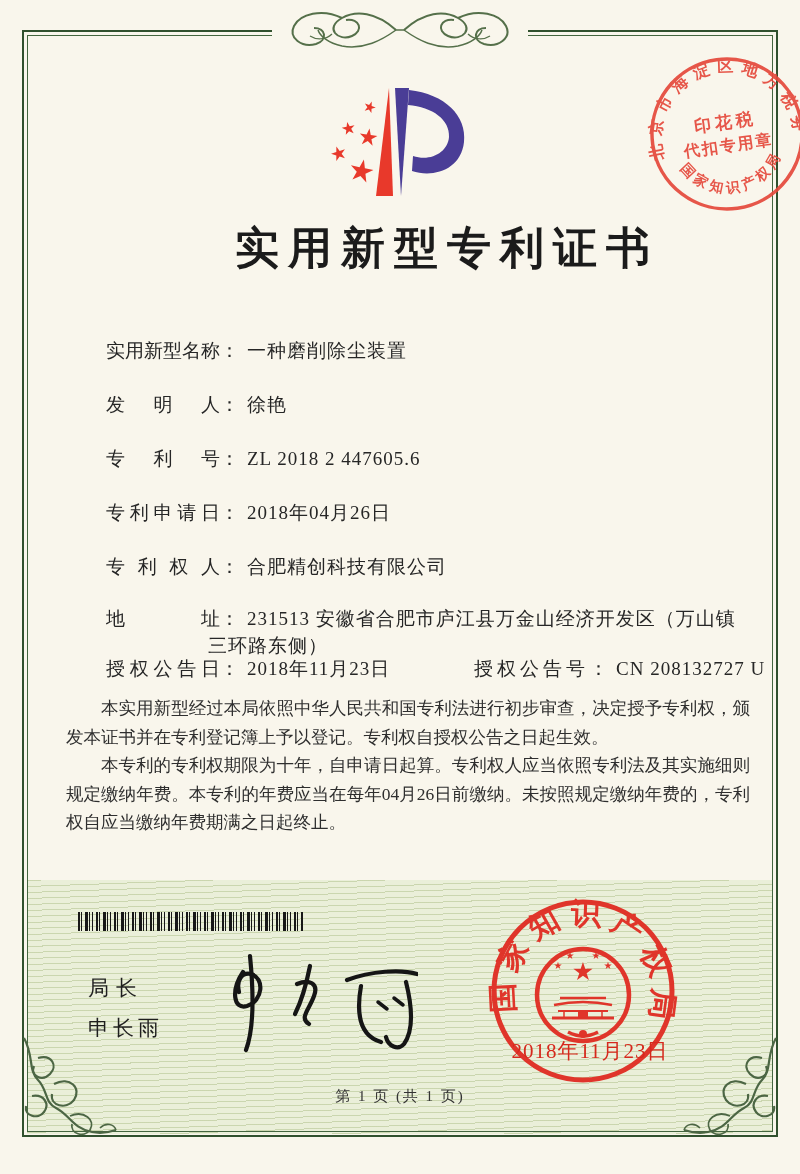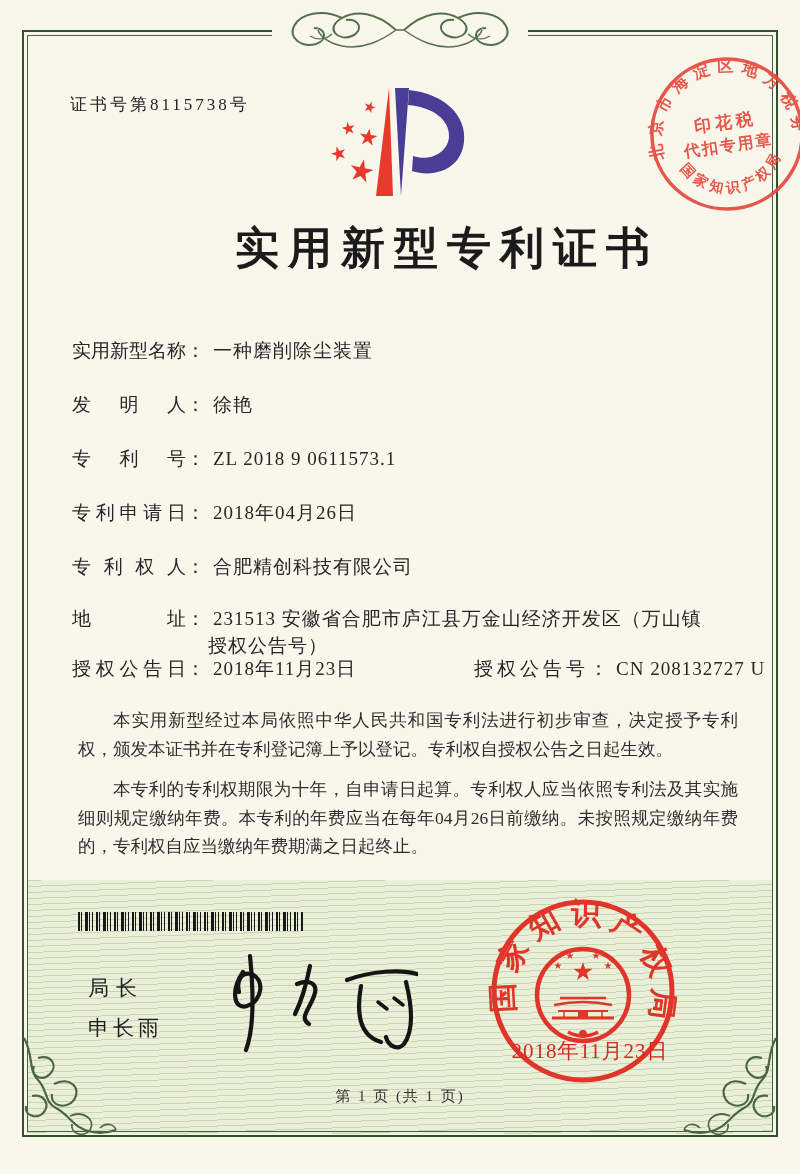--- a/index.html
+++ b/index.html
@@ -20,31 +20,31 @@
   
   .cert-no{position:absolute;left:70px;top:93px;font-size:17px;letter-spacing:3px;color:#232323;}
   .logo{position:absolute;left:327px;top:84px;width:150px;height:122px;}
   .lg-star{position:absolute;color:#e8392b;line-height:1;}
   .tax-stamp{position:absolute;left:645px;top:52px;width:164px;height:164px;transform:rotate(-8deg);opacity:.92;}
   .doc-title{position:absolute;left:0;top:219px;width:100%;text-align:center;
              font-size:44px;font-weight:bold;letter-spacing:9px;color:#1b1b1b;margin-left:47px;}
 
   
   .frow{position:absolute;left:72px;font-size:19px;color:#262626;white-space:nowrap;}
-  .flabel{display:inline-block;width:114px;text-align:justify;text-align-last:justify;vertical-align:top;}
+  .flabel{display:inline-block;width:114px;text-align:justify;text-align-last:justify;vertical-align:top;margin-left:34px;}
   .fcolon{display:inline-block;margin-right:8px;}
   .fvalue{letter-spacing:1px;}
   .addr2{position:absolute;left:208px;top:633px;font-size:19px;color:#262626;letter-spacing:1px;}
   .gazette{position:absolute;left:462px;top:656px;font-size:19px;color:#262626;white-space:nowrap;margin-left:12px;}
   .gazette .glabel{letter-spacing:4px;}
 
   
   .body-text{position:absolute;left:66px;top:694px;width:684px;font-size:17.5px;line-height:28.5px;
              color:#2e2e2e;text-align:justify;}
-  .body-text p{margin:12px;text-indent:2em;}
+  .body-text p{margin:0;text-indent:2em;}
 
   
   .barcode{position:absolute;left:78px;top:912px;width:225px;height:19px;
            background:repeating-linear-gradient(90deg,#181818 0 2px,rgba(0,0,0,0) 2px 3px,#181818 3px 4px,
             rgba(0,0,0,0) 4px 7px,#181818 7px 10px,rgba(0,0,0,0) 10px 11px,#181818 11px 12px,
             rgba(0,0,0,0) 12px 14px,#181818 14px 15px,rgba(0,0,0,0) 15px 18px);}
   .officer-title{position:absolute;left:88px;top:974px;font-size:21px;letter-spacing:7px;color:#1e1e1e;text-align:center;}
   .officer-name{position:absolute;left:88px;top:1014px;font-size:21px;letter-spacing:4px;color:#1e1e1e;}
   .signature{position:absolute;left:213px;top:946px;width:205px;height:108px;}
   .seal{position:absolute;left:488px;top:896px;width:190px;height:190px;opacity:.93;}
@@ -102,21 +102,20 @@
         <path d="M10,2 C20,20 14,34 24,44 C34,54 30,66 42,72 C56,79 58,92 78,96 C88,98 96,96 102,94"></path>
         <path d="M24,22 C38,18 44,30 36,38 C28,46 16,40 20,30"></path>
         <path d="M40,48 C56,40 68,52 60,64 C52,74 36,70 38,58"></path>
         <path d="M18,60 C30,58 36,68 30,76 C24,84 10,80 12,70"></path>
         <path d="M56,80 C70,74 82,84 76,94 C70,102 56,98 58,88" stroke-width="1.8"></path>
         <path d="M86,92 C92,86 100,88 102,94" stroke-width="1.6"></path>
       </g>
     </svg>
   </div>
 
-  <div class="cert-no">证书号第8115738号</div>
 
   <div class="logo">
     <svg width="150" height="122" viewBox="0 0 150 122">
       <polygon points="62,4 49,112 66,112" fill="#e8392b"></polygon>
       <polygon points="68,4 82,4 74,112" fill="#4a3d96"></polygon>
       <path d="M82,6 C118,10 140,32 137,58 C134,86 106,94 85,87 L86,72 C104,78 121,68 122,53 C123,36 106,23 81,21 Z" fill="#4a3d96"></path>
     </svg>
     <span class="lg-star" style="left:36px;top:16px;font-size:15px;transform:rotate(20deg);">★</span>
     <span class="lg-star" style="left:14px;top:36px;font-size:17px;transform:rotate(-12deg);">★</span>
     <span class="lg-star" style="left:31px;top:42px;font-size:23px;transform:rotate(8deg);">★</span>
@@ -144,32 +143,32 @@
 
   <div class="doc-title">实用新型专利证书</div>
 
   <div class="frow" style="top:338px;">
     <span class="flabel">实用新型名称</span><span class="fcolon">：</span><span class="fvalue">一种磨削除尘装置</span>
   </div>
   <div class="frow" style="top:392px;">
     <span class="flabel">发明人</span><span class="fcolon">：</span><span class="fvalue">徐艳</span>
   </div>
   <div class="frow" style="top:446px;">
-    <span class="flabel">专利号</span><span class="fcolon">：</span><span class="fvalue">ZL 2018 9 0611573.1</span>
+    <span class="flabel">专利号</span><span class="fcolon">：</span><span class="fvalue">ZL 2018 2 447605.6</span>
   </div>
   <div class="frow" style="top:500px;">
     <span class="flabel">专利申请日</span><span class="fcolon">：</span><span class="fvalue">2018年04月26日</span>
   </div>
   <div class="frow" style="top:554px;">
     <span class="flabel">专利权人</span><span class="fcolon">：</span><span class="fvalue">合肥精创科技有限公司</span>
   </div>
   <div class="frow" style="top:606px;">
     <span class="flabel">地址</span><span class="fcolon">：</span><span class="fvalue">231513 安徽省合肥市庐江县万金山经济开发区（万山镇</span>
   </div>
-  <div class="addr2">授权公告号）</div>
+  <div class="addr2">三环路东侧）</div>
   <div class="frow" style="top:656px;">
     <span class="flabel">授权公告日</span><span class="fcolon">：</span><span class="fvalue">2018年11月23日</span>
   </div>
   <div class="gazette">
     <span class="glabel">授权公告号</span><span class="fcolon">：</span><span class="fvalue">CN 208132727 U</span>
   </div>
 
   <div class="body-text">
     <p>本实用新型经过本局依照中华人民共和国专利法进行初步审查，决定授予专利权，颁发本证书并在专利登记簿上予以登记。专利权自授权公告之日起生效。</p>
     <p>本专利的专利权期限为十年，自申请日起算。专利权人应当依照专利法及其实施细则规定缴纳年费。本专利的年费应当在每年04月26日前缴纳。未按照规定缴纳年费的，专利权自应当缴纳年费期满之日起终止。</p>

